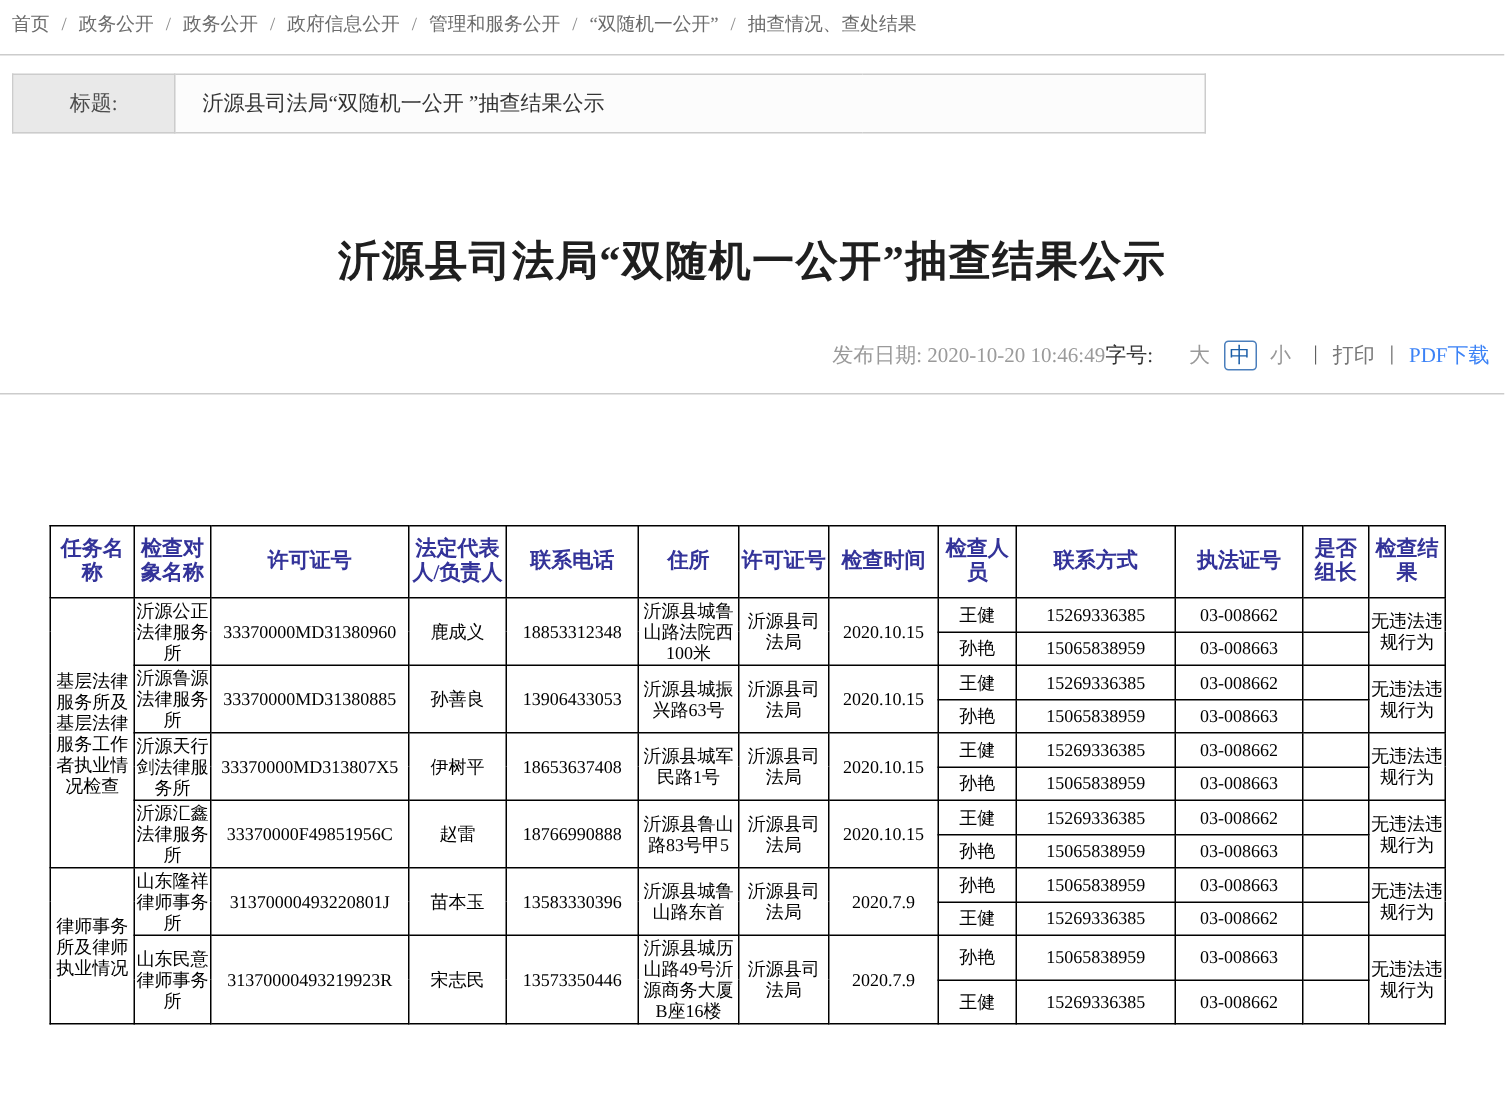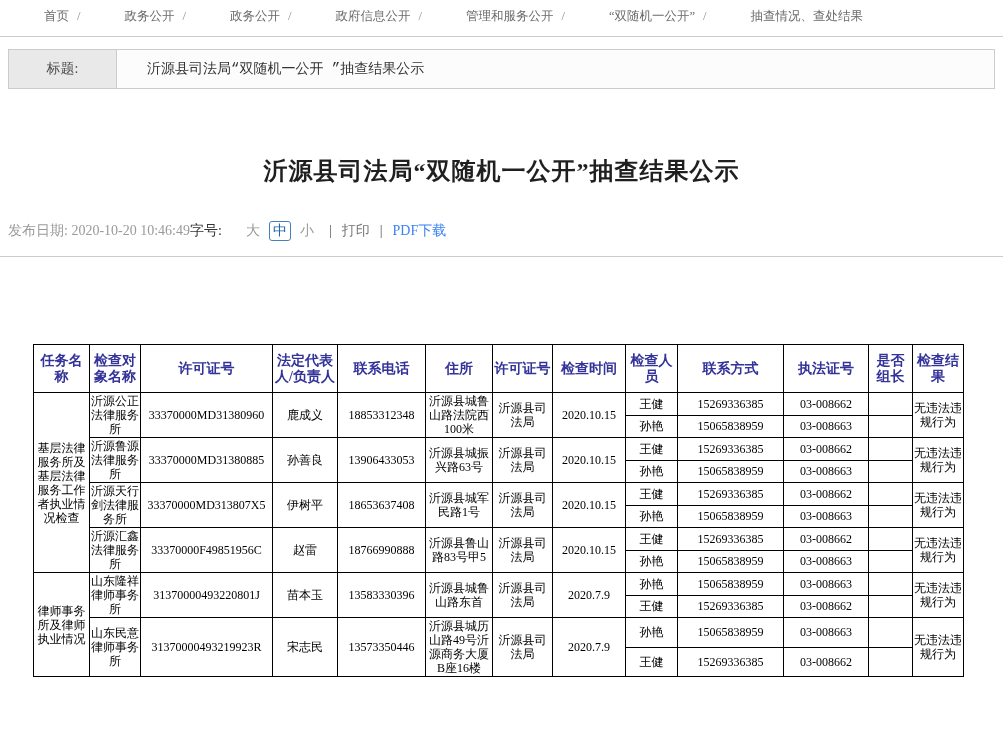--- a/index.html
+++ b/index.html
@@ -4,32 +4,32 @@
 <style>
   * { margin:0; padding:0; box-sizing:border-box; }
   html,body { background:#fff; }
   body {
     width:1003px; height:738px; overflow:hidden;
     font-family:"Liberation Serif","DejaVu Serif",serif;
     color:#333;
   }
   
   .breadcrumb { padding:8px 8px 11px 8px; font-size:12.5px; color:#6b6b6b; border-bottom:1px solid #ccc; }
-  .breadcrumb a { color:#6b6b6b; text-decoration:none;margin-left:36px; }
+  .breadcrumb a { color:#6b6b6b; text-decoration:none; }
   .crumb-sep { margin:0 8px; color:#8a8a8a; }
   
-  .meta-table { border-collapse:collapse; table-layout:fixed; width:987px; margin:12px 8px 0 8px; }
+  .meta-table { border-collapse:collapse; table-layout:fixed; width:796px; margin:12px 8px 0 8px; }
   .meta-table td { border:1px solid #ccc; height:39px; font-size:14px; color:#333; background:#fcfcfc; }
   .meta-table td.mlabel { background:#e9e9e9; text-align:center; color:#4c4c4c; }
-  .meta-table td.mvalue { padding-left:30px;font-family:Liberation Mono, monospace; }
+  .meta-table td.mvalue { padding-left:18px; }
   .col-l1 { width:108px; } .col-v1 { width:533px; } .col-l2 { width:124px; } .col-v2 { width:222px; }
   
-  .page-title { margin-top:66px; text-align:center; font-size:24px; font-weight:bold; color:#1f1f1f; letter-spacing:1px; }
-  
-  .article-bar { display:flex; justify-content:flex-start; align-items:center; margin:34px 10px 0 8px; font-size:14px; }
+  .page-title { margin-top:66px; text-align:center; font-size:28px; font-weight:bold; color:#1f1f1f; letter-spacing:1px; }
+  
+  .article-bar { display:flex; justify-content:flex-end; align-items:center; margin:34px 10px 0 8px; font-size:14px; }
   .publish-date { color:#9a9a9a; }
   .controls { display:flex; align-items:center; color:#333; }
   .fs-label { margin-right:19px; }
   .fs-btn { color:#999; margin:0 5px; cursor:pointer; }
   .fs-btn.active { color:#1c5fa8; border:1px solid #4a7ebc; border-radius:3px; padding:0 3px; margin:0 4px; }
   .ctl-sep { color:#555; margin:0 10px; }
   .print-btn { color:#777; cursor:pointer; text-decoration:none; }
   .pdf-btn { color:#3b82f6; cursor:pointer; text-decoration:none; }
   .rule { border:none; border-top:1px solid #ccc; margin-top:15px; }
   

